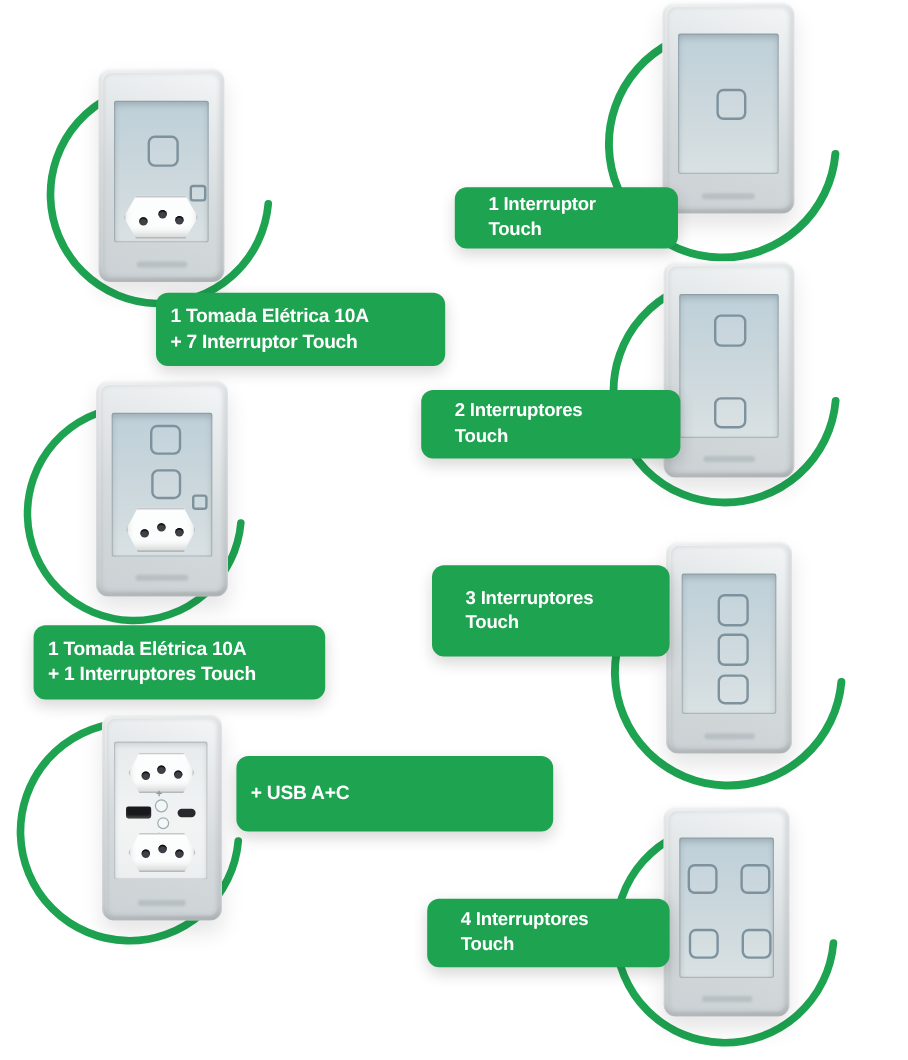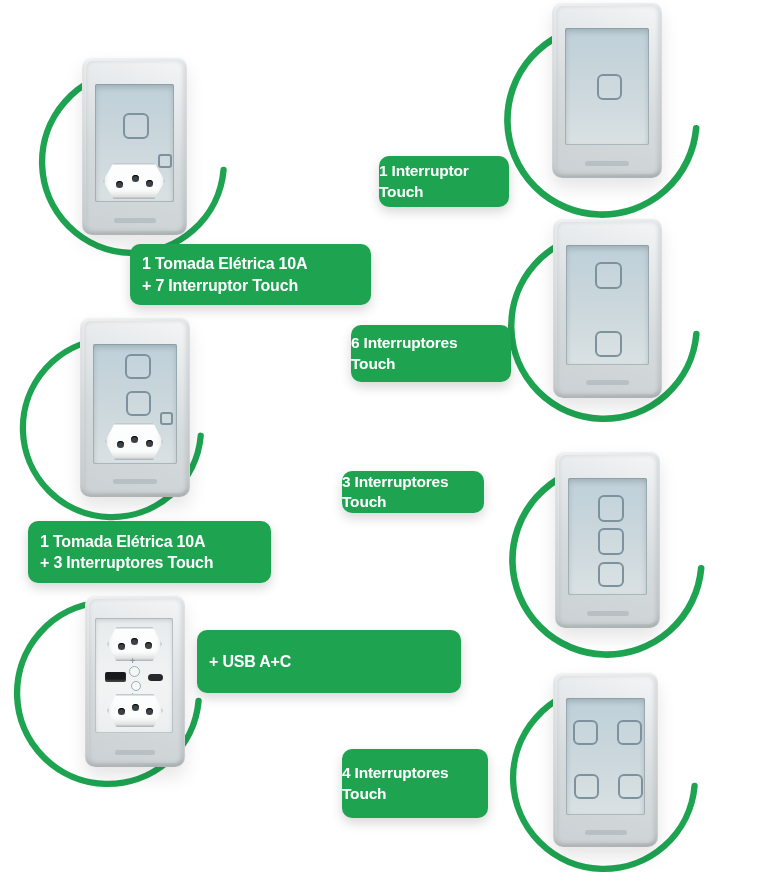--- a/index.html
+++ b/index.html
@@ -49,21 +49,21 @@
     width:40%;height:5px;border-radius:3px;background:rgba(128,140,146,.28);filter:blur(.7px);
   }
   
   .callout{
     position:absolute;z-index:3;background:var(--accent);color:#fff;border-radius:10px;
     display:flex;flex-direction:column;justify-content:center;align-items:flex-start;
     font-weight:bold;letter-spacing:-.2px;box-shadow:0 5px 12px rgba(0,0,0,.16);
   }
   .callout span{white-space:nowrap;line-height:1.32;}
   .co-left{font-size:16px;padding:0 12px;}
-  .co-right{font-size:15.5px;padding:0 0;}
+  .co-right{font-size:15.5px;padding:0 28px;}
 </style>
 </head>
 <body>
 
 <div class="stage" style="--accent: #1ea351; background: rgb(255, 255, 255);">
 
   <div class="group">
     <svg class="arc" style="left:33px;top:62px;width:200px;height:200px" viewBox="0 0 220 220">
       <path d="M101.3 10.4 A100 100 0 1 0 209.6 118.7"></path>
     </svg>
@@ -95,21 +95,21 @@
       <div class="mini" style="left:80px;top:95px;width:9px;height:9px"></div>
       <div class="socket" style="left:25px;top:106px;width:58px;height:37px">
         <div class="hole" style="left:12px;top:18px"></div>
         <div class="hole" style="left:26px;top:13px"></div>
         <div class="hole" style="left:41px;top:17px"></div>
       </div>
       <div class="brandmark"></div>
     </div>
     <div class="callout co-left" style="left:28px;top:521px;width:219px;height:62px">
       <span>1 Tomada Elétrica 10A</span>
-      <span>+ 3 Interruptores Touch</span>
+      <span>+ 1 Interruptores Touch</span>
     </div>
   </div>
 
   <div class="group">
     <svg class="arc" style="left:8px;top:593px;width:200px;height:200px" viewBox="0 0 220 220">
       <path d="M101.3 10.4 A100 100 0 1 0 209.6 118.7"></path>
     </svg>
     <div class="plate" style="left:85px;top:595px;width:100px;height:172px">
       <div class="panel panel--white" style="left:10px;top:23px;width:78px;height:115px;right:auto;bottom:auto;"></div>
       <div class="socket" style="left:22px;top:32px;width:55px;height:34px">
@@ -154,53 +154,53 @@
     <svg class="arc" style="left:502px;top:224px;width:204px;height:204px" viewBox="0 0 220 220">
       <path d="M101.3 10.4 A100 100 0 1 0 209.6 118.7"></path>
     </svg>
     <div class="plate" style="left:553px;top:218px;width:109px;height:180px">
       <div class="panel"></div>
       <div class="tbtn" style="left:42px;top:44px;width:23px;height:23px"></div>
       <div class="tbtn" style="left:42px;top:113px;width:23px;height:22px"></div>
       <div class="brandmark"></div>
     </div>
     <div class="callout co-right" style="left:351px;top:325px;width:160px;height:57px">
-      <span>6 Interruptores</span>
+      <span>2 Interruptores</span>
       <span>Touch</span>
     </div>
   </div>
 
   <div class="group">
     <svg class="arc" style="left:503px;top:456px;width:208px;height:208px" viewBox="0 0 220 220">
       <path d="M101.3 10.4 A100 100 0 1 0 209.6 118.7"></path>
     </svg>
     <div class="plate" style="left:555px;top:451px;width:105px;height:177px">
       <div class="panel"></div>
       <div class="tbtn" style="left:43px;top:44px;width:22px;height:23px"></div>
       <div class="tbtn" style="left:43px;top:77px;width:22px;height:23px"></div>
       <div class="tbtn" style="left:43px;top:111px;width:22px;height:21px"></div>
       <div class="brandmark"></div>
     </div>
-    <div class="callout co-right" style="left:342px;top:471px;width:142px;height:42px">
+    <div class="callout co-right" style="left:360px;top:471px;width:142px;height:76px">
       <span>3 Interruptores</span>
       <span>Touch</span>
     </div>
   </div>
 
   <div class="group">
     <svg class="arc" style="left:504px;top:678px;width:200px;height:200px" viewBox="0 0 220 220">
       <path d="M101.3 10.4 A100 100 0 1 0 209.6 118.7"></path>
     </svg>
     <div class="plate" style="left:553px;top:672px;width:105px;height:175px">
       <div class="panel"></div>
       <div class="tbtn" style="left:20px;top:48px;width:21px;height:21px"></div>
       <div class="tbtn" style="left:64px;top:48px;width:21px;height:21px"></div>
       <div class="tbtn" style="left:21px;top:102px;width:21px;height:21px"></div>
       <div class="tbtn" style="left:65px;top:102px;width:21px;height:21px"></div>
       <div class="brandmark"></div>
     </div>
-    <div class="callout co-right" style="left:342px;top:749px;width:146px;height:69px">
+    <div class="callout co-right" style="left:356px;top:749px;width:146px;height:57px">
       <span>4 Interruptores</span>
       <span>Touch</span>
     </div>
   </div>
 
 </div>
 
 </body></html>

